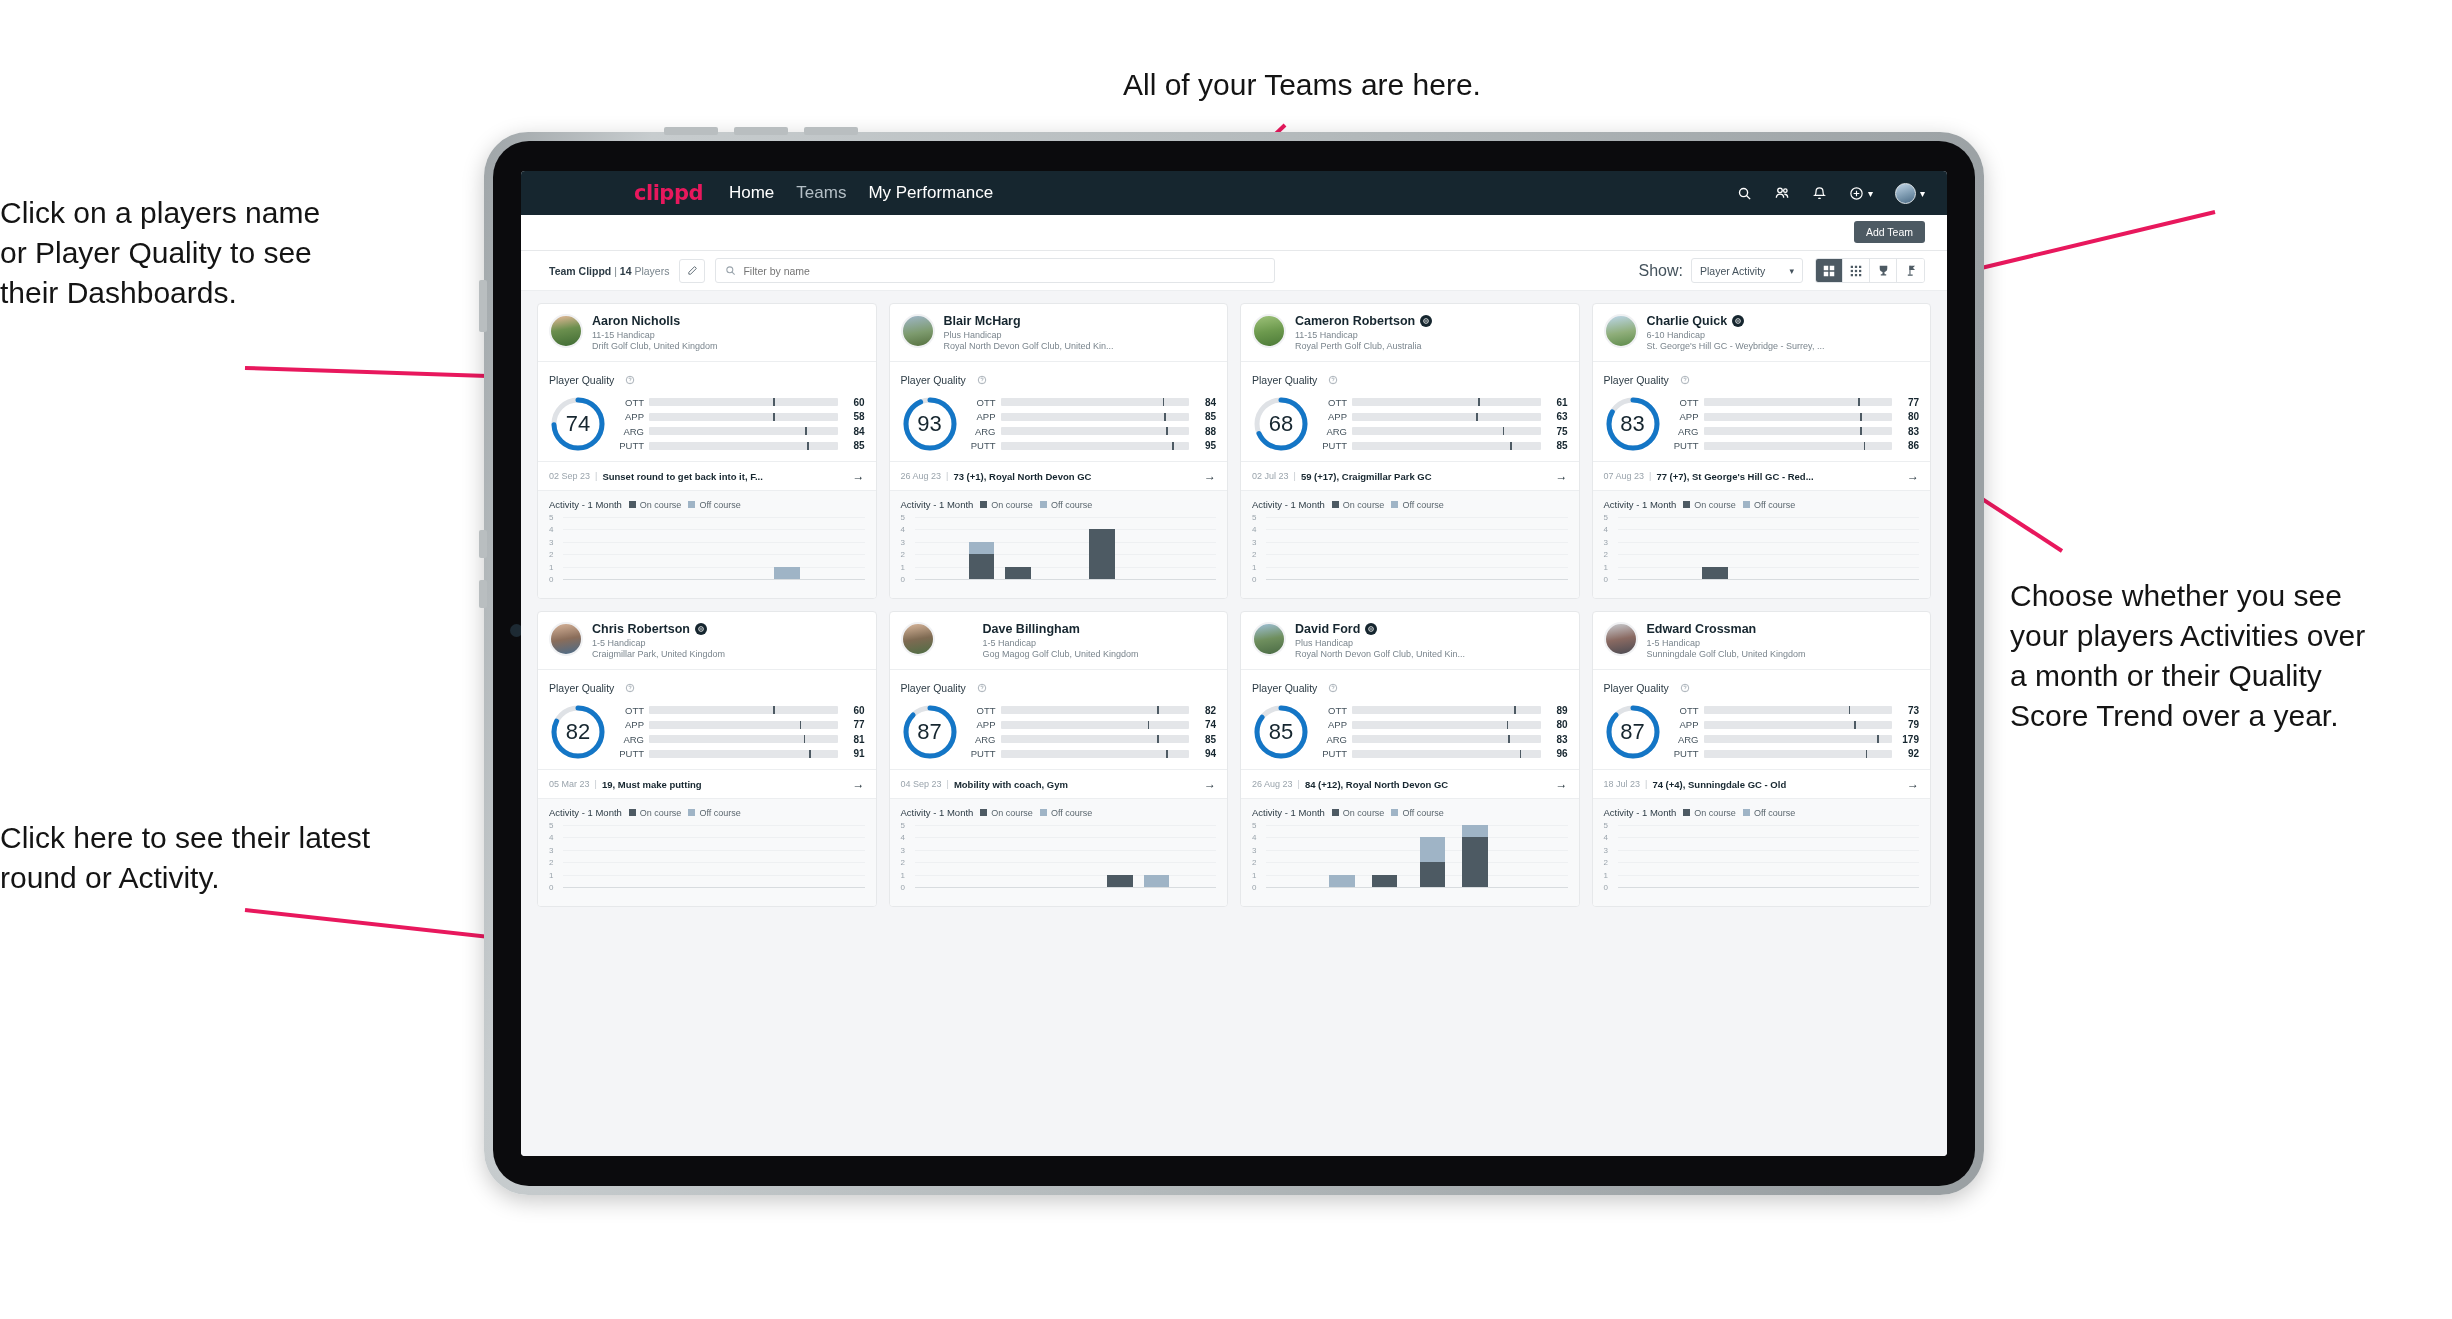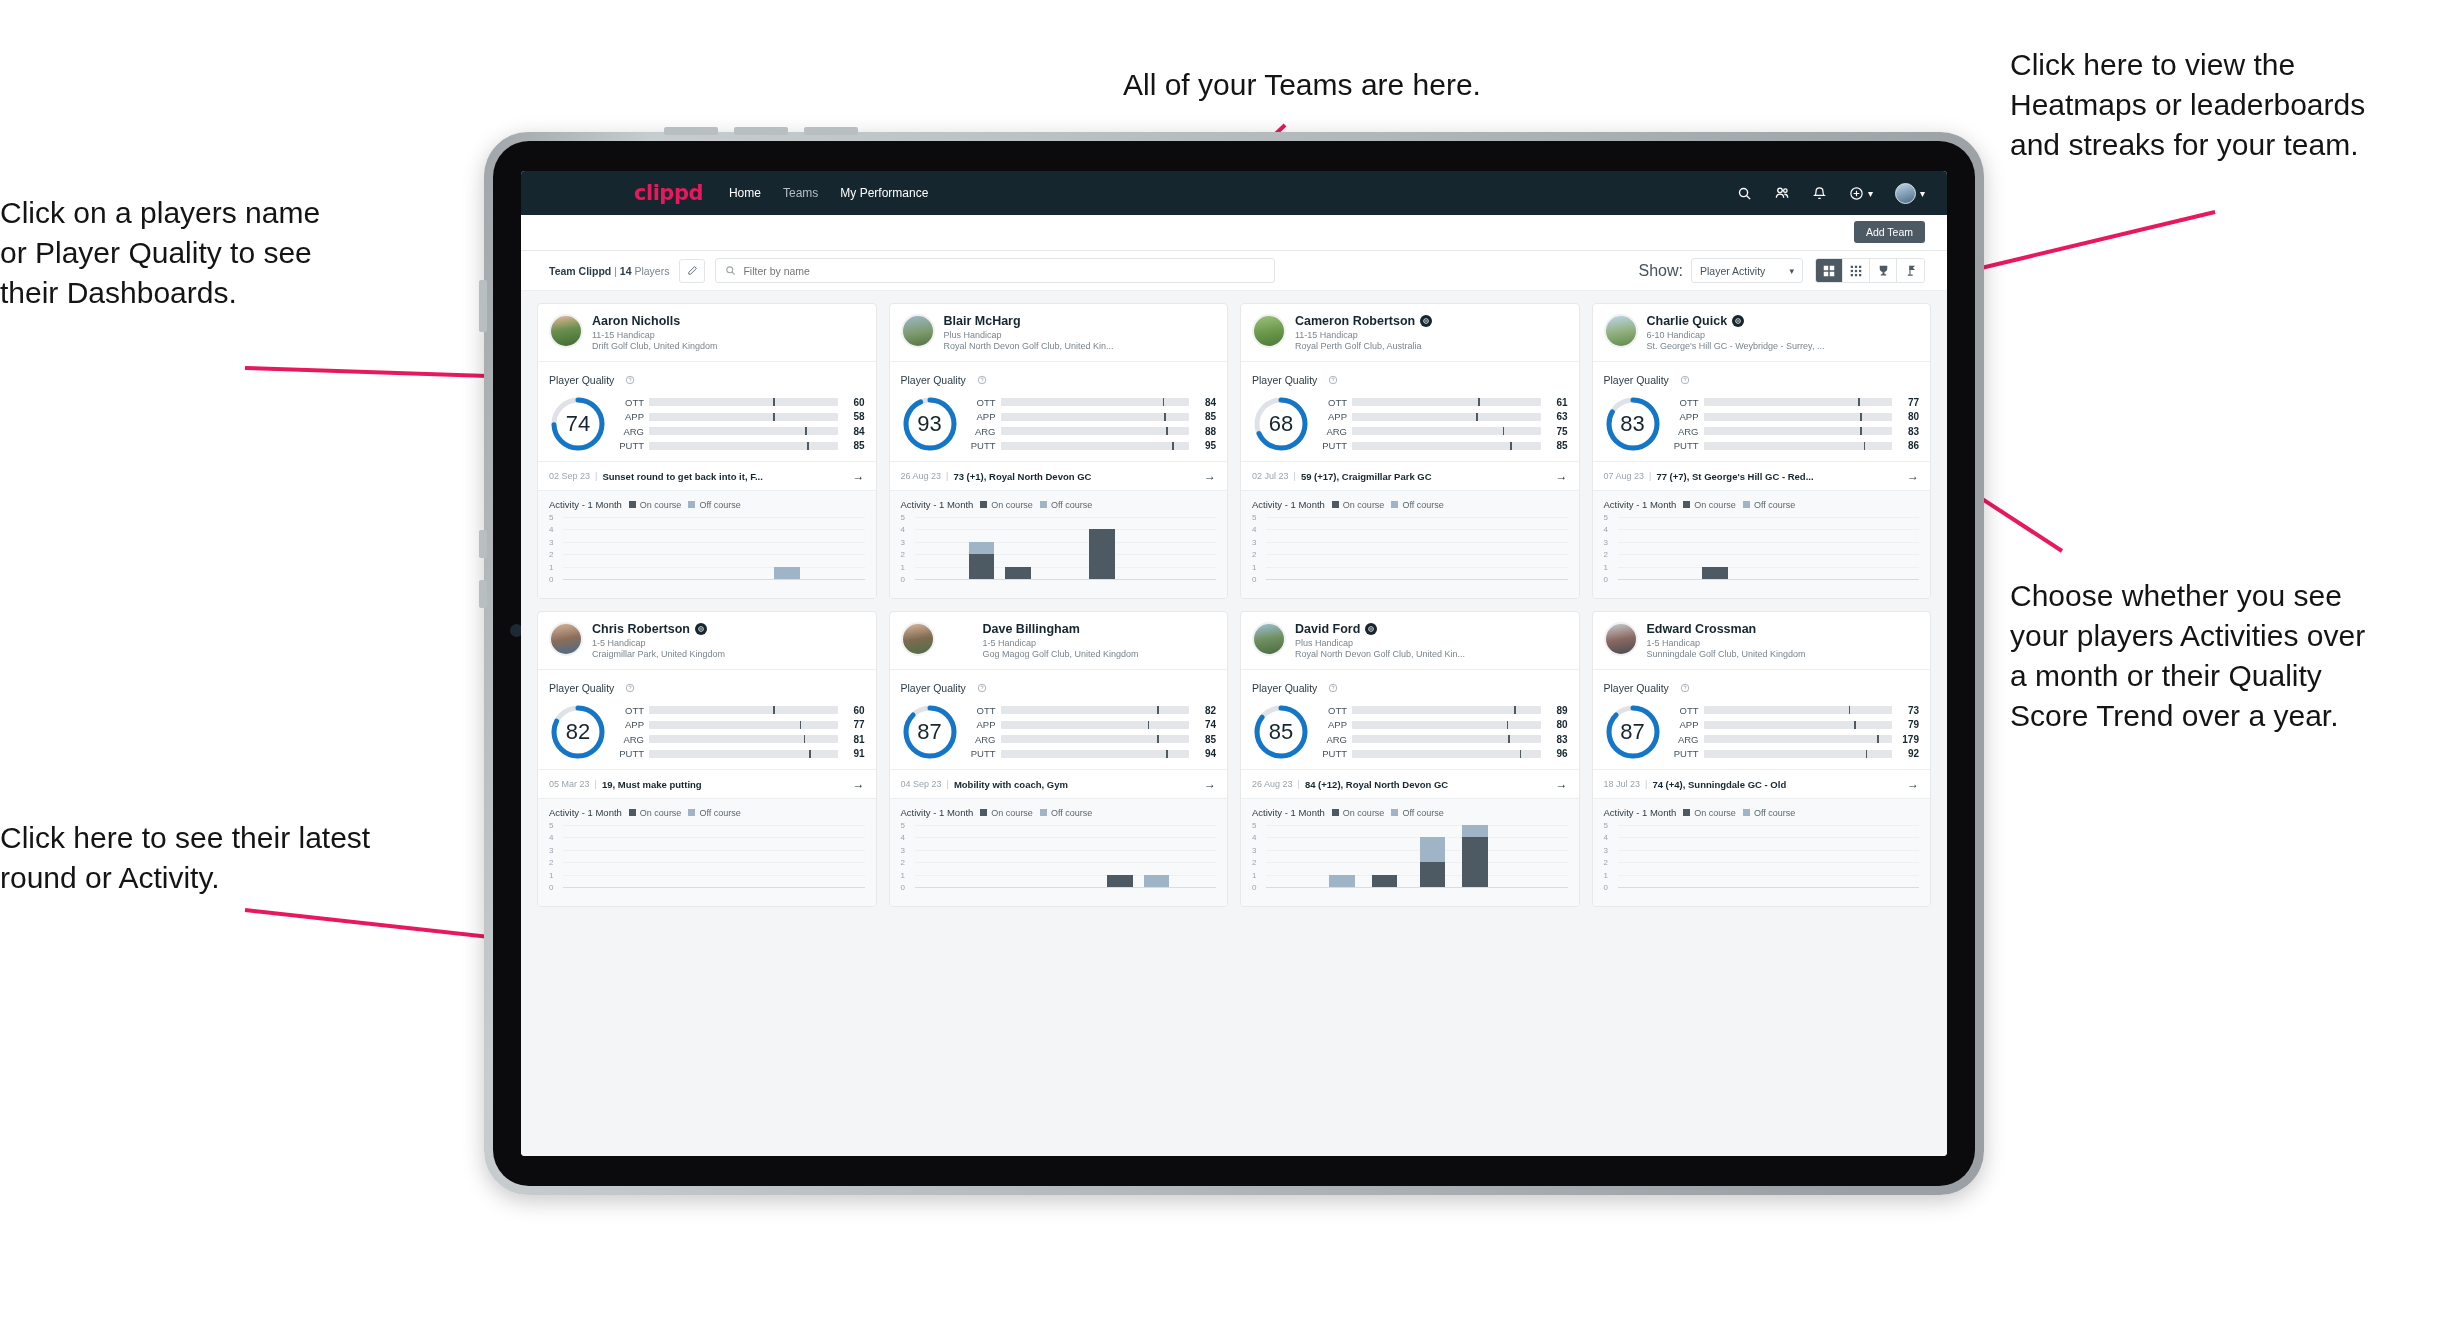--- a/index.html
+++ b/index.html
@@ -58,21 +58,21 @@
   #appbar {
     height: 44px; background: #16262f;
     display: flex; align-items: center;
     padding: 0 22px 0 0;
   }
   #brand {
     color: #e8185d; font-size: 21px; font-weight: bold;
     letter-spacing: -0.5px; margin-left: 113px; margin-right: 26px;
     font-family: "DejaVu Sans", sans-serif;
   }
-  .navlink { color: #ffffff; font-size: 12px; margin-right: 22px; white-space: nowrap; }
+  .navlink { color: #ffffff; font-size: 17px; margin-right: 22px; white-space: nowrap; }
   .navlink.dim { color: #b4bfc6; }
   #appbar-spacer { flex: 1; }
   .hicon { color: #ffffff; margin-left: 22px; display: flex; align-items: center; }
   #avatar-h {
     width: 21px; height: 21px; border-radius: 50%;
     background: linear-gradient(160deg,#c0d4e6,#7d9ab0 55%,#4a6a85);
     border: 1.5px solid #dfe6ea; margin-left: 22px;
   }
   .caret { color:#ffffff; font-size: 10px; margin-left: 4px; }
 
@@ -221,23 +221,20 @@
 <body>
 
 <div id="root">
 
   <div class="anno" style="left:0px; top:193px; width:420px;">Click on a players name
 or Player Quality to see
 their Dashboards.</div>
 
   <div class="anno" style="left:1123px; top:65px; width:460px;">All of your Teams are here.</div>
 
-  <div class="anno" style="left:2010px; top:45px; width:440px;">Click here to view the
-Heatmaps or leaderboards
-and streaks for your team.</div>
 
   <div class="anno" style="left:2010px; top:576px; width:450px;">Choose whether you see
 your players Activities over
 a month or their Quality
 Score Trend over a year.</div>
 
   <div class="anno" style="left:0px; top:818px; width:470px;">Click here to see their latest
 round or Activity.</div>
 
   <svg class="arrow" style="left:0; top:0; width:2452px; height:1319px;">

